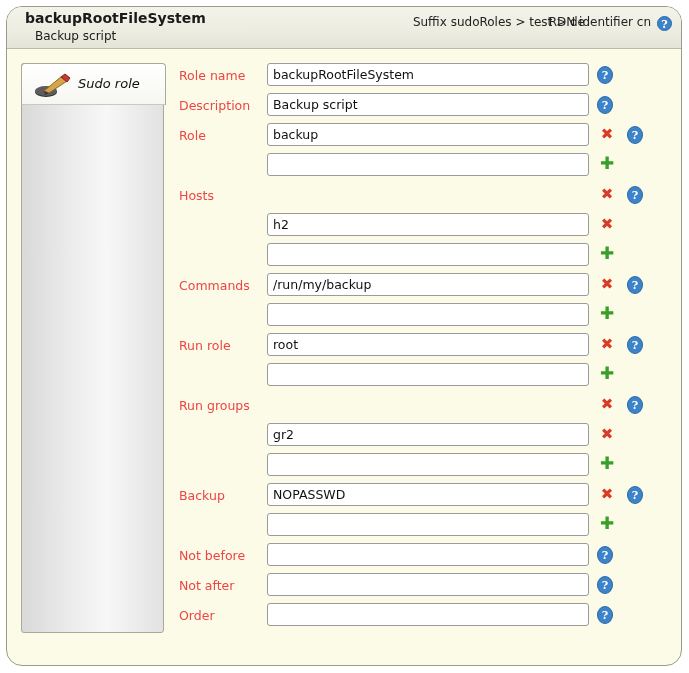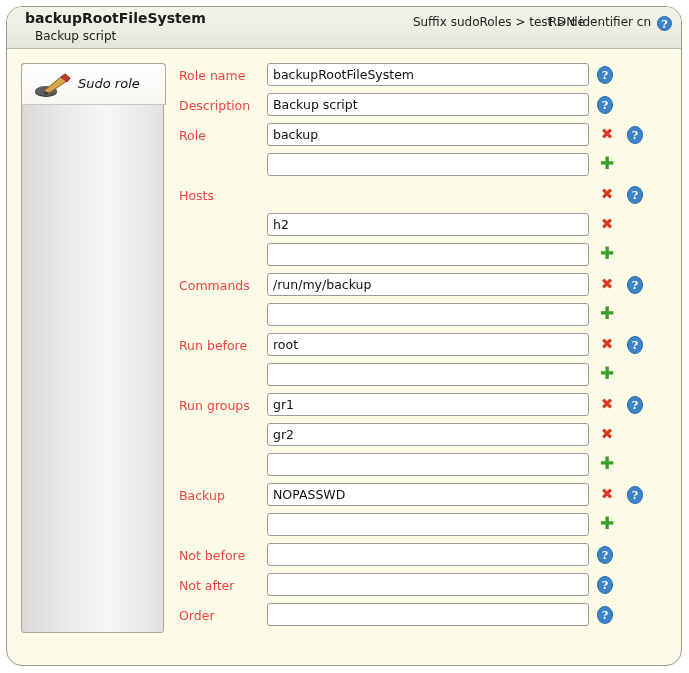--- a/index.html
+++ b/index.html
@@ -262,32 +262,31 @@
           <div class="field-label">Commands</div>
           <input type="text" class="txt" value="/run/my/backup" style="">
           <span class="act act-del">✖</span>
           <span class="help-icon act act-help">?</span>
         </div>
         <div class="row">
           <input type="text" class="txt" style="">
           <span class="act act-add">✚</span>
         </div>
         <div class="row">
-          <div class="field-label">Run before</div>
+          <div class="field-label">Run role</div>
           <input type="text" class="txt" value="root" style="">
           <span class="act act-del">✖</span>
           <span class="help-icon act act-help">?</span>
         </div>
         <div class="row">
           <input type="text" class="txt" style="">
           <span class="act act-add">✚</span>
         </div>
         <div class="row">
           <div class="field-label">Run groups</div>
-          <input type="text" class="txt" value="gr1" style="">
           <span class="act act-del">✖</span>
           <span class="help-icon act act-help">?</span>
         </div>
         <div class="row">
           <input type="text" class="txt" value="gr2" style="">
           <span class="act act-del">✖</span>
         </div>
         <div class="row">
           <input type="text" class="txt" style="">
           <span class="act act-add">✚</span>

